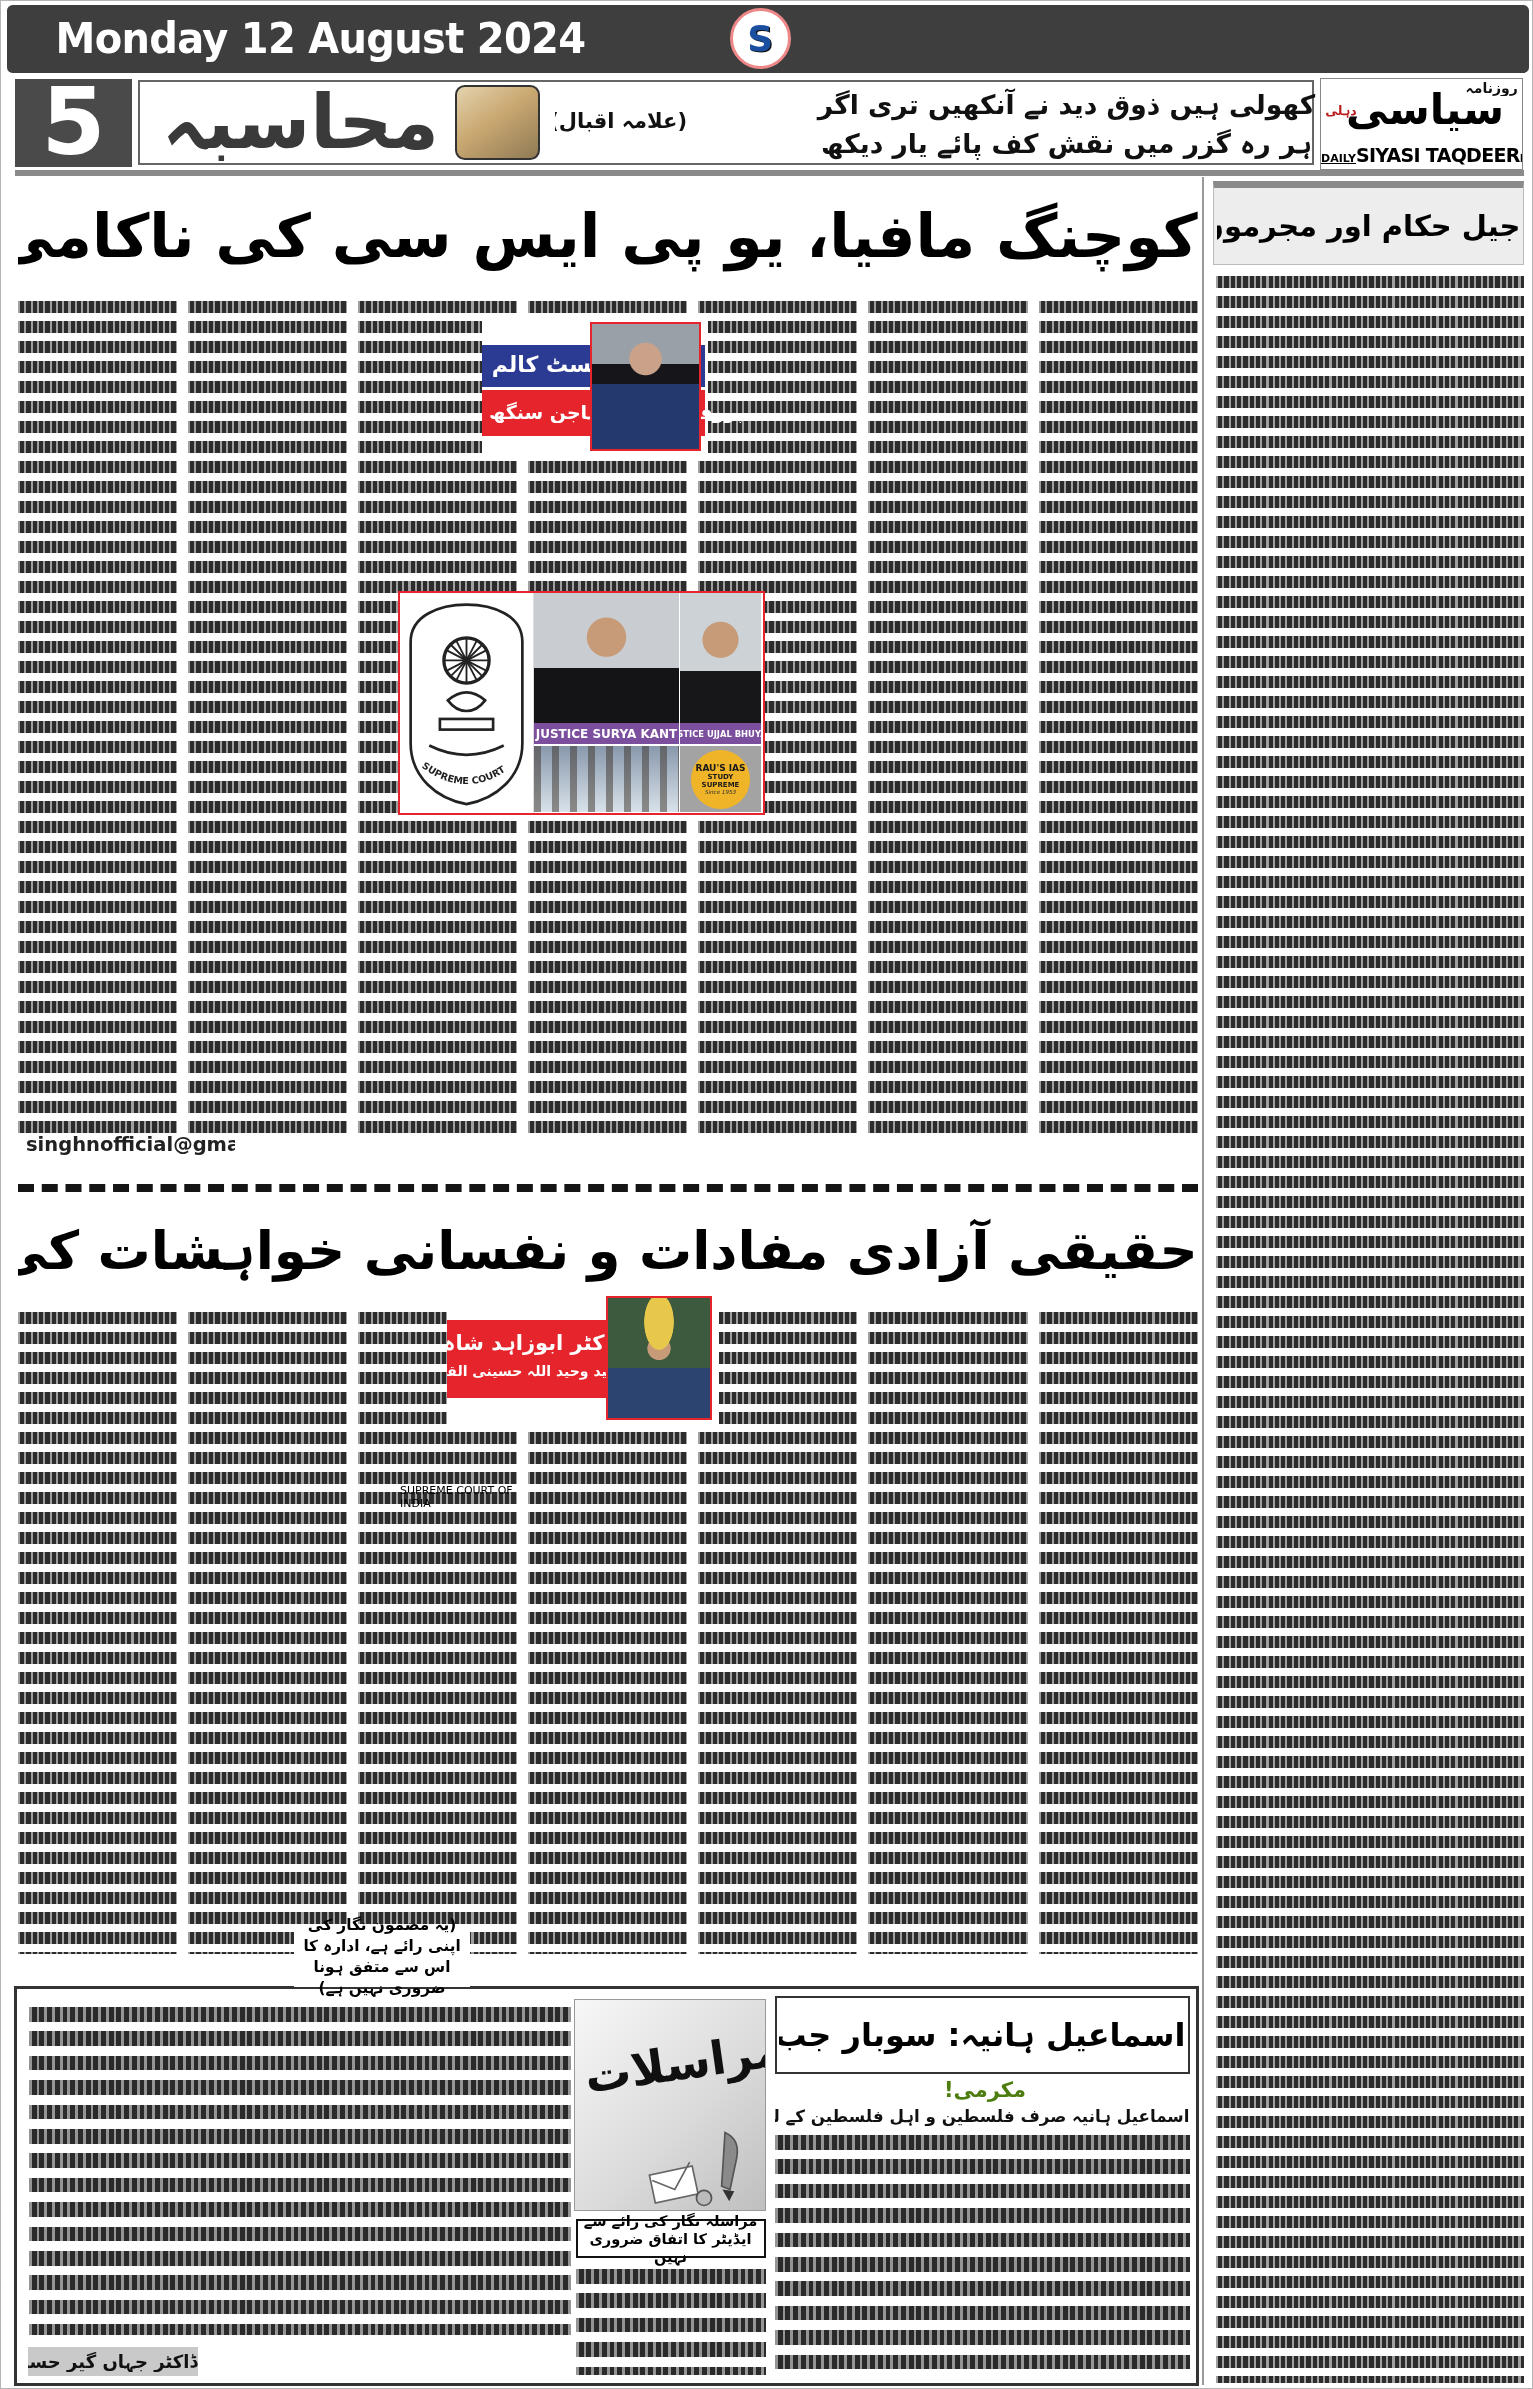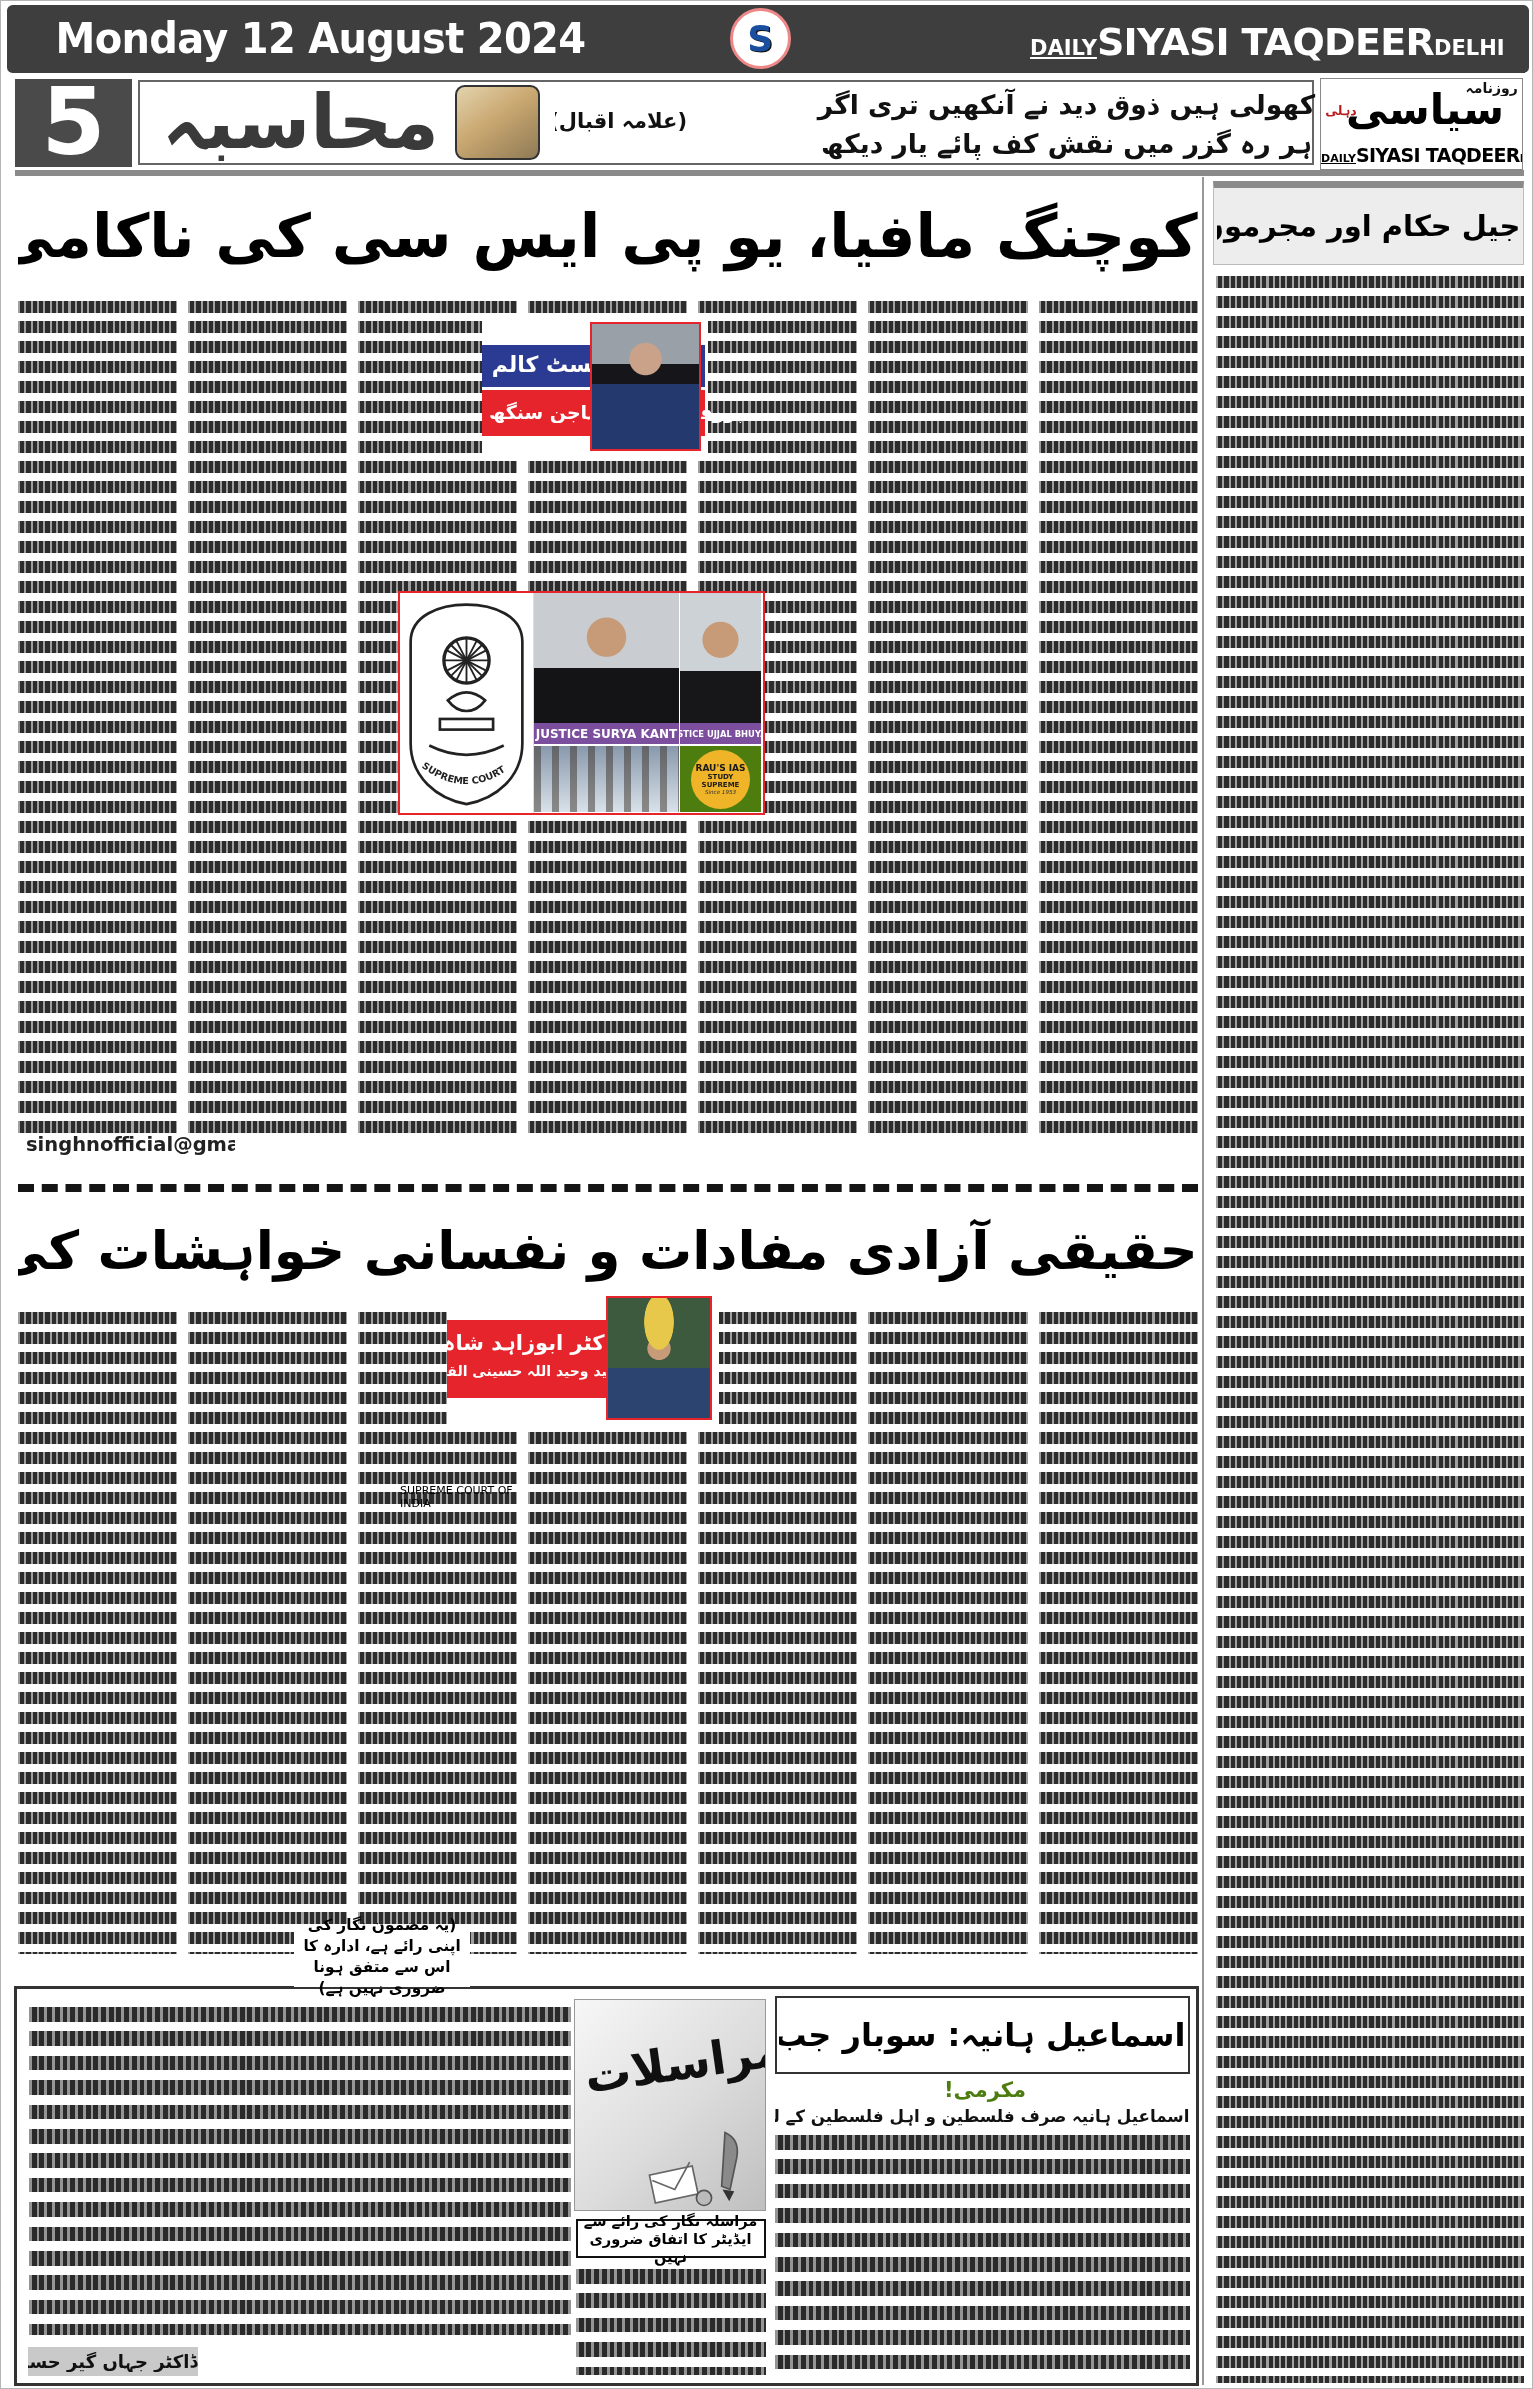--- a/index.html
+++ b/index.html
@@ -28,23 +28,20 @@
 </head>
 <body>
 
 <div id="page">
 
   <div class="abs" style="left:5.6px;top:4.2px;width:1522px;height:68px;background:#3e3e3e;border-radius:5.6px;">
     <div class="abs nowrap" style="left:49px;top:9.8px;color:#fff;font-size:40px;font-weight:800;letter-spacing:-0.7px;transform:scaleY(1.08);">Monday 12 August 2024</div>
     <div class="abs center" style="left:723px;top:2.8px;width:61px;height:61px;background:#fff;border:3.5px solid #e88;border-radius:50%;">
       <span style="font-size:36px;font-weight:800;color:#1a4fa0;text-shadow:1.4px 1.4px 0 #111;">S</span>
     </div>
-    <div class="abs nowrap top-right-mast" style="right:24px;top:15.3px;color:#fff;">
-      <small style="text-decoration:underline;">DAILY</small><b>SIYASI TAQDEER</b><small>DELHI</small>
-    </div>
   </div>
 
   <div class="abs center" style="left:14px;top:78px;width:117px;height:88px;background:#4a4a4a;">
     <span style="color:#fff;font-size:92px;font-weight:800;line-height:1;">5</span>
   </div>
 
   <div class="abs" style="left:137px;top:79px;width:1176px;height:85px;border:2.1px solid #666;background:#fff;">
     <div class="abs nowrap rtl" style="left:14px;top:-4.2px;width:293px;font-size:75px;font-weight:800;color:#3a3a3a;text-align:center;">محاسبہ</div>
     <div class="abs" style="left:315px;top:2.8px;width:85px;height:75px;border:2.1px solid #333;border-radius:9.8px;
                 background:linear-gradient(145deg,#e3d3ae 0%,#caa871 45%,#8f7a55 100%);"></div>
@@ -129,21 +126,21 @@
       </div>
       <div class="abs" style="left:146px;top:0;width:81px;height:130px;
                   background:radial-gradient(circle at 50% 36%, #c79b78 0 19%, transparent 20%),
                              linear-gradient(#cdd2d6 0 60%, #17171a 60%);"></div>
       <div class="abs center capband nowrap" style="left:146px;top:130px;width:81px;height:21px;font-size:8.4px;">
         <span>JUSTICE UJJAL BHUYAN</span>
       </div>
       <div class="abs" style="left:0;top:153px;width:145px;height:66px;
                   background:repeating-linear-gradient(to right, rgba(60,50,40,.5) 0 7px, transparent 7px 18px),
                              linear-gradient(#8898ac,#d9e2ea);"></div>
-      <div class="abs center" style="left:146px;top:153px;width:81px;height:66px;background:#4d7c0f;">
+      <div class="abs center" style="left:146px;top:153px;width:81px;height:66px;background:#a3a3a3;">
         <div class="center" style="width:59px;height:59px;border-radius:50%;background:#f0b429;flex-direction:column;text-align:center;">
           <b style="font-size:9px;color:#1a1a1a;">RAU'S IAS</b>
           <b style="font-size:7px;color:#1a1a1a;">STUDY SUPREME</b>
           <i style="font-size:5.6px;color:#333;">Since 1953</i>
         </div>
       </div>
     </div>
   </div>
 
   <div class="abs nowrap" style="left:25px;top:1132px;width:209px;height:28px;background:#fff;z-index:5;font-size:19.5px;font-weight:800;color:#222;direction:ltr;">singhnofficial@gmail.com</div>

